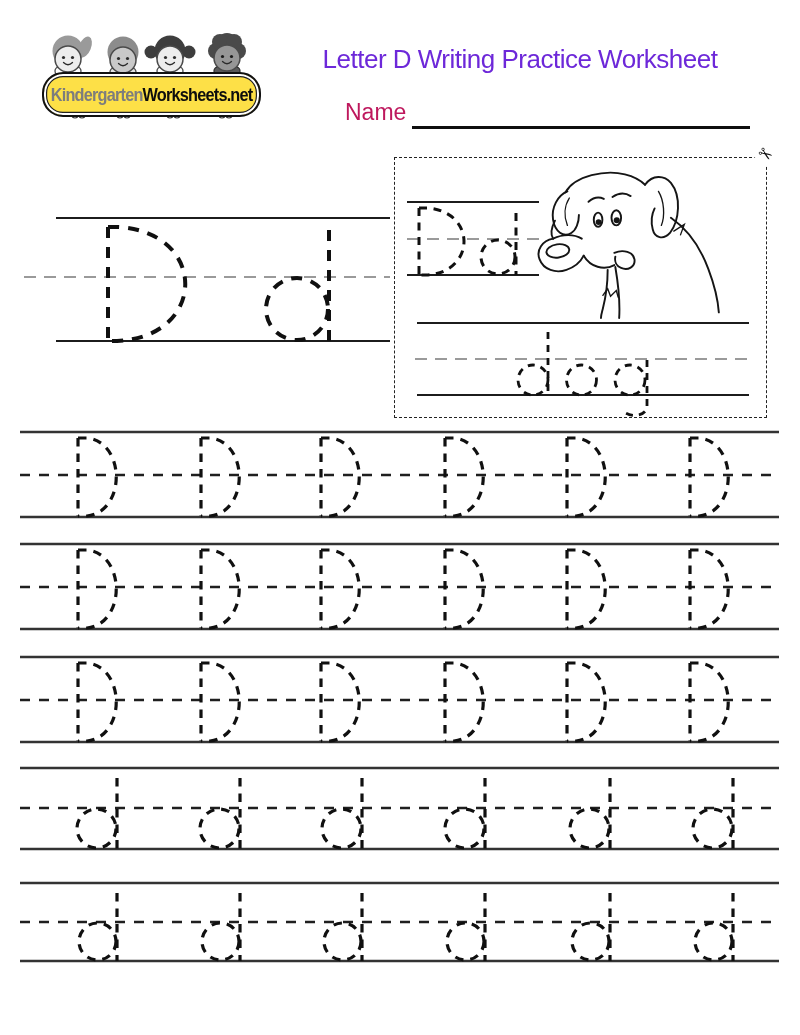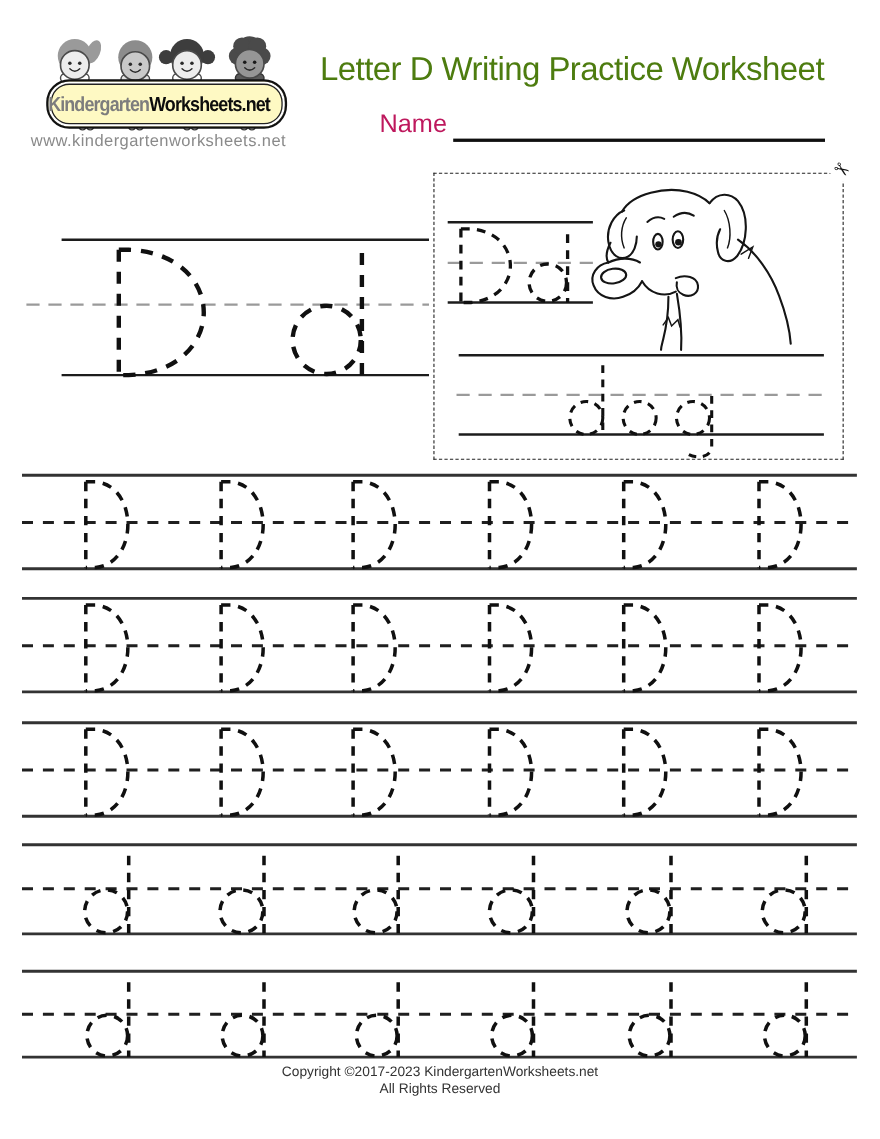--- a/index.html
+++ b/index.html
@@ -2,31 +2,31 @@
 <html><head>
 <meta charset="utf-8">
 <style>
   html,body{margin:0;padding:0;background:#fff;}
   .page{position:relative;width:800px;height:1035px;background:#ffffff;
         font-family:"Liberation Sans",sans-serif;overflow:hidden;}
   .abs{position:absolute;}
 
   
   .logo-capsule{position:absolute;left:42px;top:72px;width:215px;height:41px;
-    background:#fef9c3;border:2.5px solid #111;border-radius:21px;
+    background:#fde047;border:2.5px solid #111;border-radius:21px;
     box-shadow:inset 0 0 0 2px #fff, inset 0 0 0 3.2px #222;
-    display:flex;align-items:center;justify-content:flex-end;white-space:nowrap;z-index:3;}
+    display:flex;align-items:center;justify-content:center;white-space:nowrap;z-index:3;}
   .logo-capsule .brand{font-size:18.5px;font-weight:bold;letter-spacing:-0.9px;
     transform:scaleX(0.88);transform-origin:center;}
   .brand .gray{color:#7d7d7d;}
   .brand .blk{color:#0d0d0d;}
   .www{position:absolute;left:28px;top:120px;font-size:15px;color:#8a8a8a;letter-spacing:0.4px;}
 
   .title{position:absolute;left:268px;top:27px;width:504px;text-align:center;
-    font-size:30px;color:#4d7c0f;font-weight:normal;letter-spacing:-0.5px;}
+    font-size:26px;color:#6d28d9;font-weight:normal;letter-spacing:-0.5px;}
   .name-label{position:absolute;left:345px;top:99px;font-size:23px;color:#be185d;}
   .name-underline{position:absolute;left:412px;top:126px;width:338px;height:2.6px;background:#0f0f0f;}
 
   
   .example-box{position:absolute;left:394px;top:157px;width:373px;height:261px;
     border:1.6px dashed #222;box-sizing:border-box;background:#fff;}
   .scissors{position:absolute;top:-12px;right:-7px;font-size:17px;color:#111;
     background:#fff;line-height:1;padding:0 1px;transform:rotate(35deg);}
 
   .footer{position:absolute;top:966px;left:0;width:800px;text-align:center;
@@ -104,21 +104,20 @@
       <circle cx="140" cy="101" r="3"></circle>
         <circle cx="147" cy="101" r="3"></circle>
       <circle cx="192" cy="101" r="3"></circle>
         <circle cx="199" cy="101" r="3"></circle>
     </g>
   </svg>
 
   <div class="logo-capsule">
     <span class="brand"><span class="gray">Kindergarten</span><span class="blk">Worksheets.net</span></span>
   </div>
-  <div class="www">www.kindergartenworksheets.net</div>
 
   <h1 class="title">Letter D Writing Practice Worksheet</h1>
   <span class="name-label">Name</span>
   <div class="name-underline"></div>
 
   <svg id="bigGuide" class="abs" style="left:0;top:195px;" width="394" height="170">
       <line class="thinline" x1="56" y1="23" x2="390" y2="23"></line>
       <line class="grayline" x1="24" y1="82" x2="390" y2="82"></line>
       <line class="thinline" x1="56" y1="146" x2="390" y2="146"></line>
       <g>
@@ -330,17 +329,13 @@
     <path class="trace" d="M 610 18 L 610 86"></path>
     <circle class="trace" cx="590.5" cy="66.5" r="18.5"></circle>
   </g>
         <g>
     <path class="trace" d="M 733 18 L 733 86"></path>
     <circle class="trace" cx="713.5" cy="66.5" r="18.5"></circle>
   </g>
       </svg>
     </div>
 
-  <div class="footer">
-    <div>Copyright ©2017-2023 KindergartenWorksheets.net</div>
-    <div>All Rights Reserved</div>
-  </div>
 </div>
 
 </body></html>

